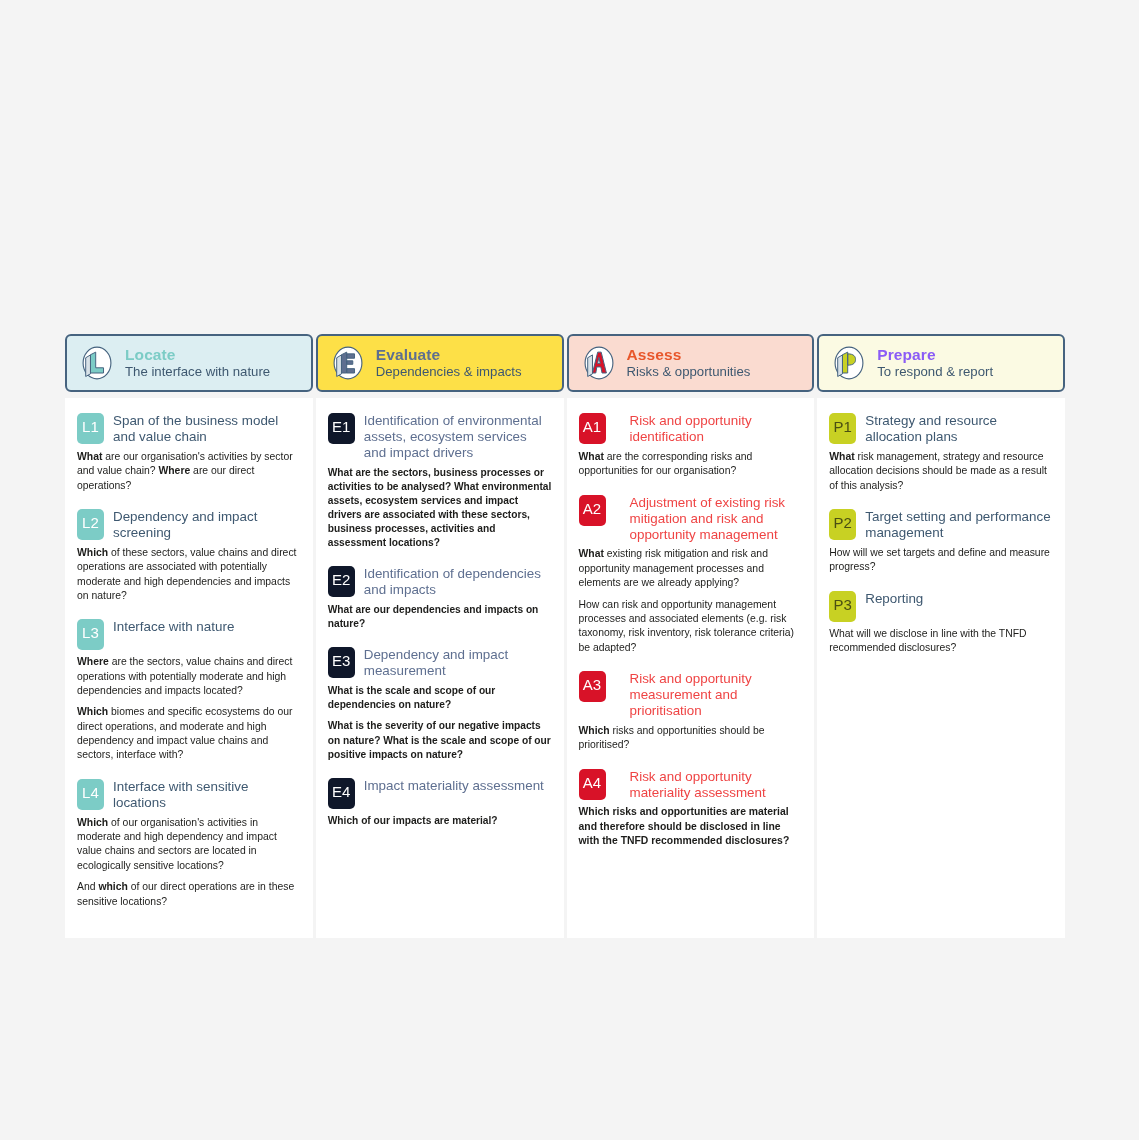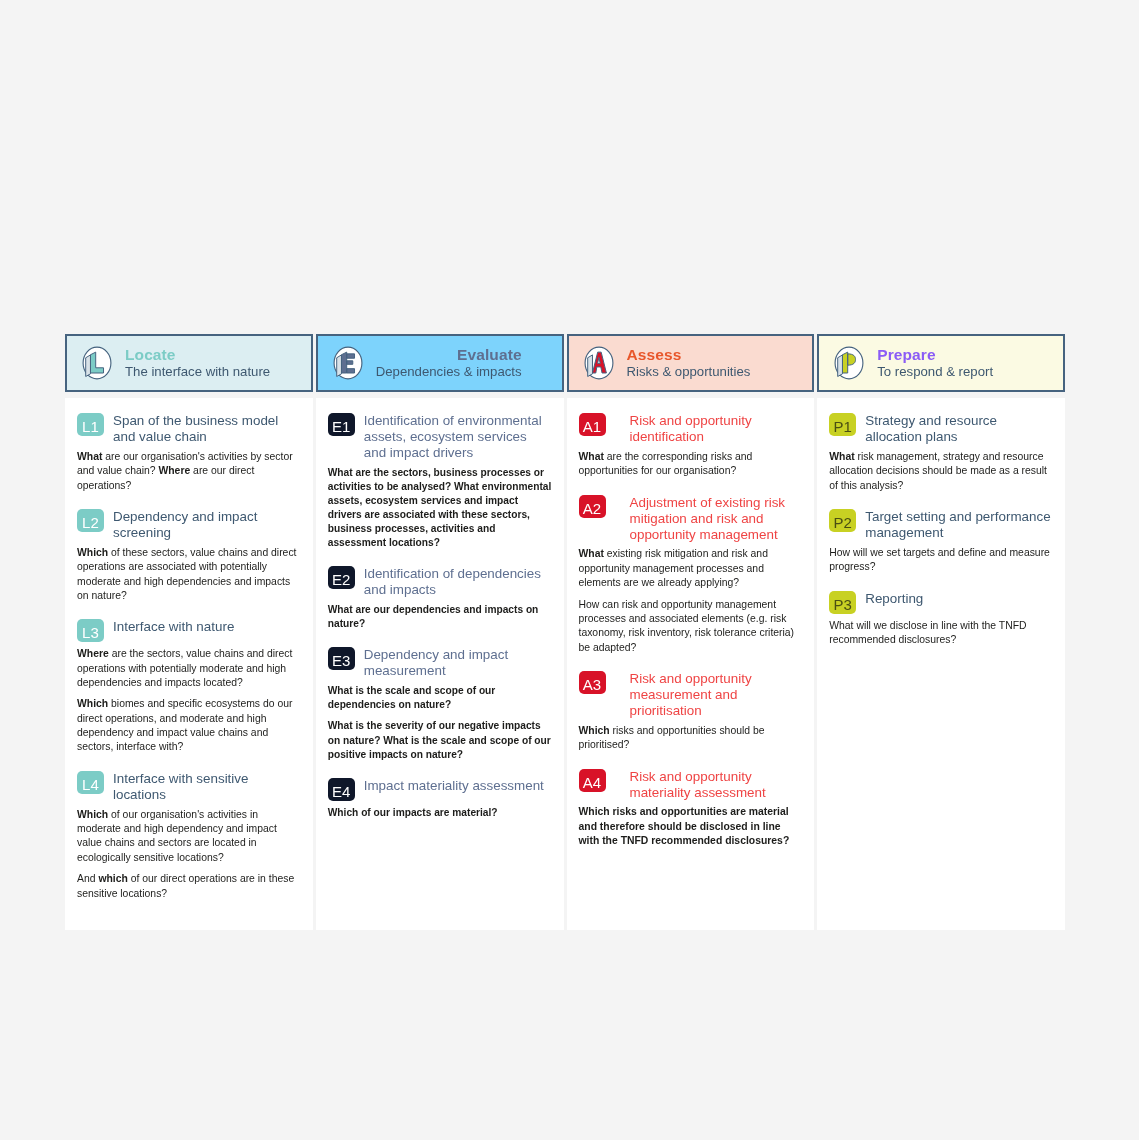--- a/index.html
+++ b/index.html
@@ -15,21 +15,21 @@
     width:1000px;
     display:flex;
     gap:3px;
   }
   .col{ width:249px; display:flex; flex-direction:column; }
 
   
   .col-head{
     height:58px;
     border:2px solid #46637f;
-    border-radius:0;
+    border-radius:6px;
     display:flex;
     align-items:center;
     padding:0 10px;
     box-sizing:border-box;
     margin-bottom:6px;
   }
   .head-icon{
     width:40px;height:40px;flex:0 0 40px;
     margin-right:8px;
     display:block;
@@ -56,21 +56,21 @@
     box-sizing:border-box;
   }
 
   .step{ margin-bottom:2px; }
   .step-head{
     display:flex;
     align-items:flex-start;
     margin-bottom:5px;
   }
   .badge{
-    width:27px;height:23px;flex:0 0 27px;
+    width:27px;height:31px;flex:0 0 27px;
     border-radius:5px;
     color:#ffffff;
     font-size:15px;
     line-height:27px;
     text-align:center;
     margin-right:9px;
     margin-top:1px;
     letter-spacing:.2px;
   }
   .step-title{
@@ -91,21 +91,21 @@
 
   
   .col-evaluate .q{ font-weight:bold; font-size:10.2px; }
 
   
   .col-locate  .col-head{ background:#dceef2; }
   .col-locate  .head-title{ color:#7cccc6; }
   .col-locate  .badge{ background:#7cccc6; }
   .col-locate  .step-title{ color:#3e5870; }
 
-  .col-evaluate .col-head{ background:#7dd3fc;text-align:right; }
+  .col-evaluate .col-head{ background:#fde047; }
   .col-evaluate .head-title{ color:#5e6f90; }
   .col-evaluate .badge{ background:#0f172a; }
   .col-evaluate .step-title{ color:#5e6f90; }
 
   .col-assess  .col-head{ background:#fadbd0; }
   .col-assess  .head-title{ color:#e8562a; }
   .col-assess  .badge{ background:#d81228; }
   .col-assess  .step-title{ color:#ef4444;margin-left:15px; }
 
   .col-prepare .col-head{ background:#fbfae3; }

